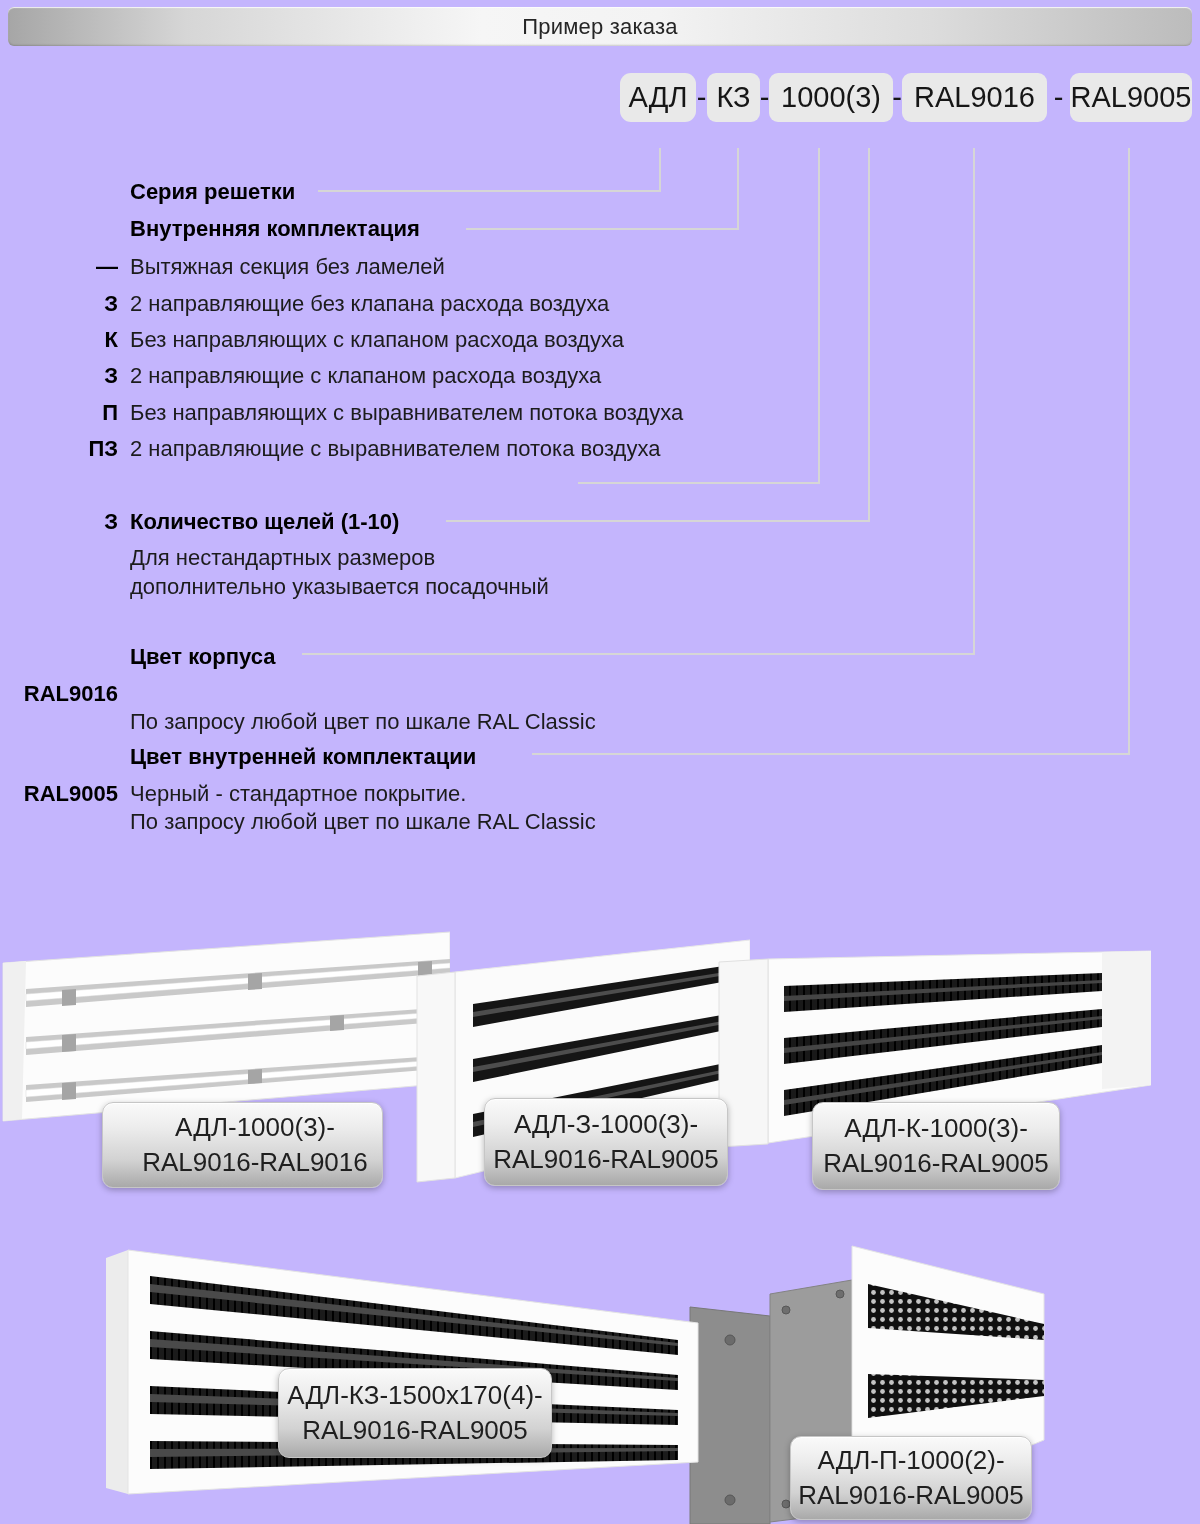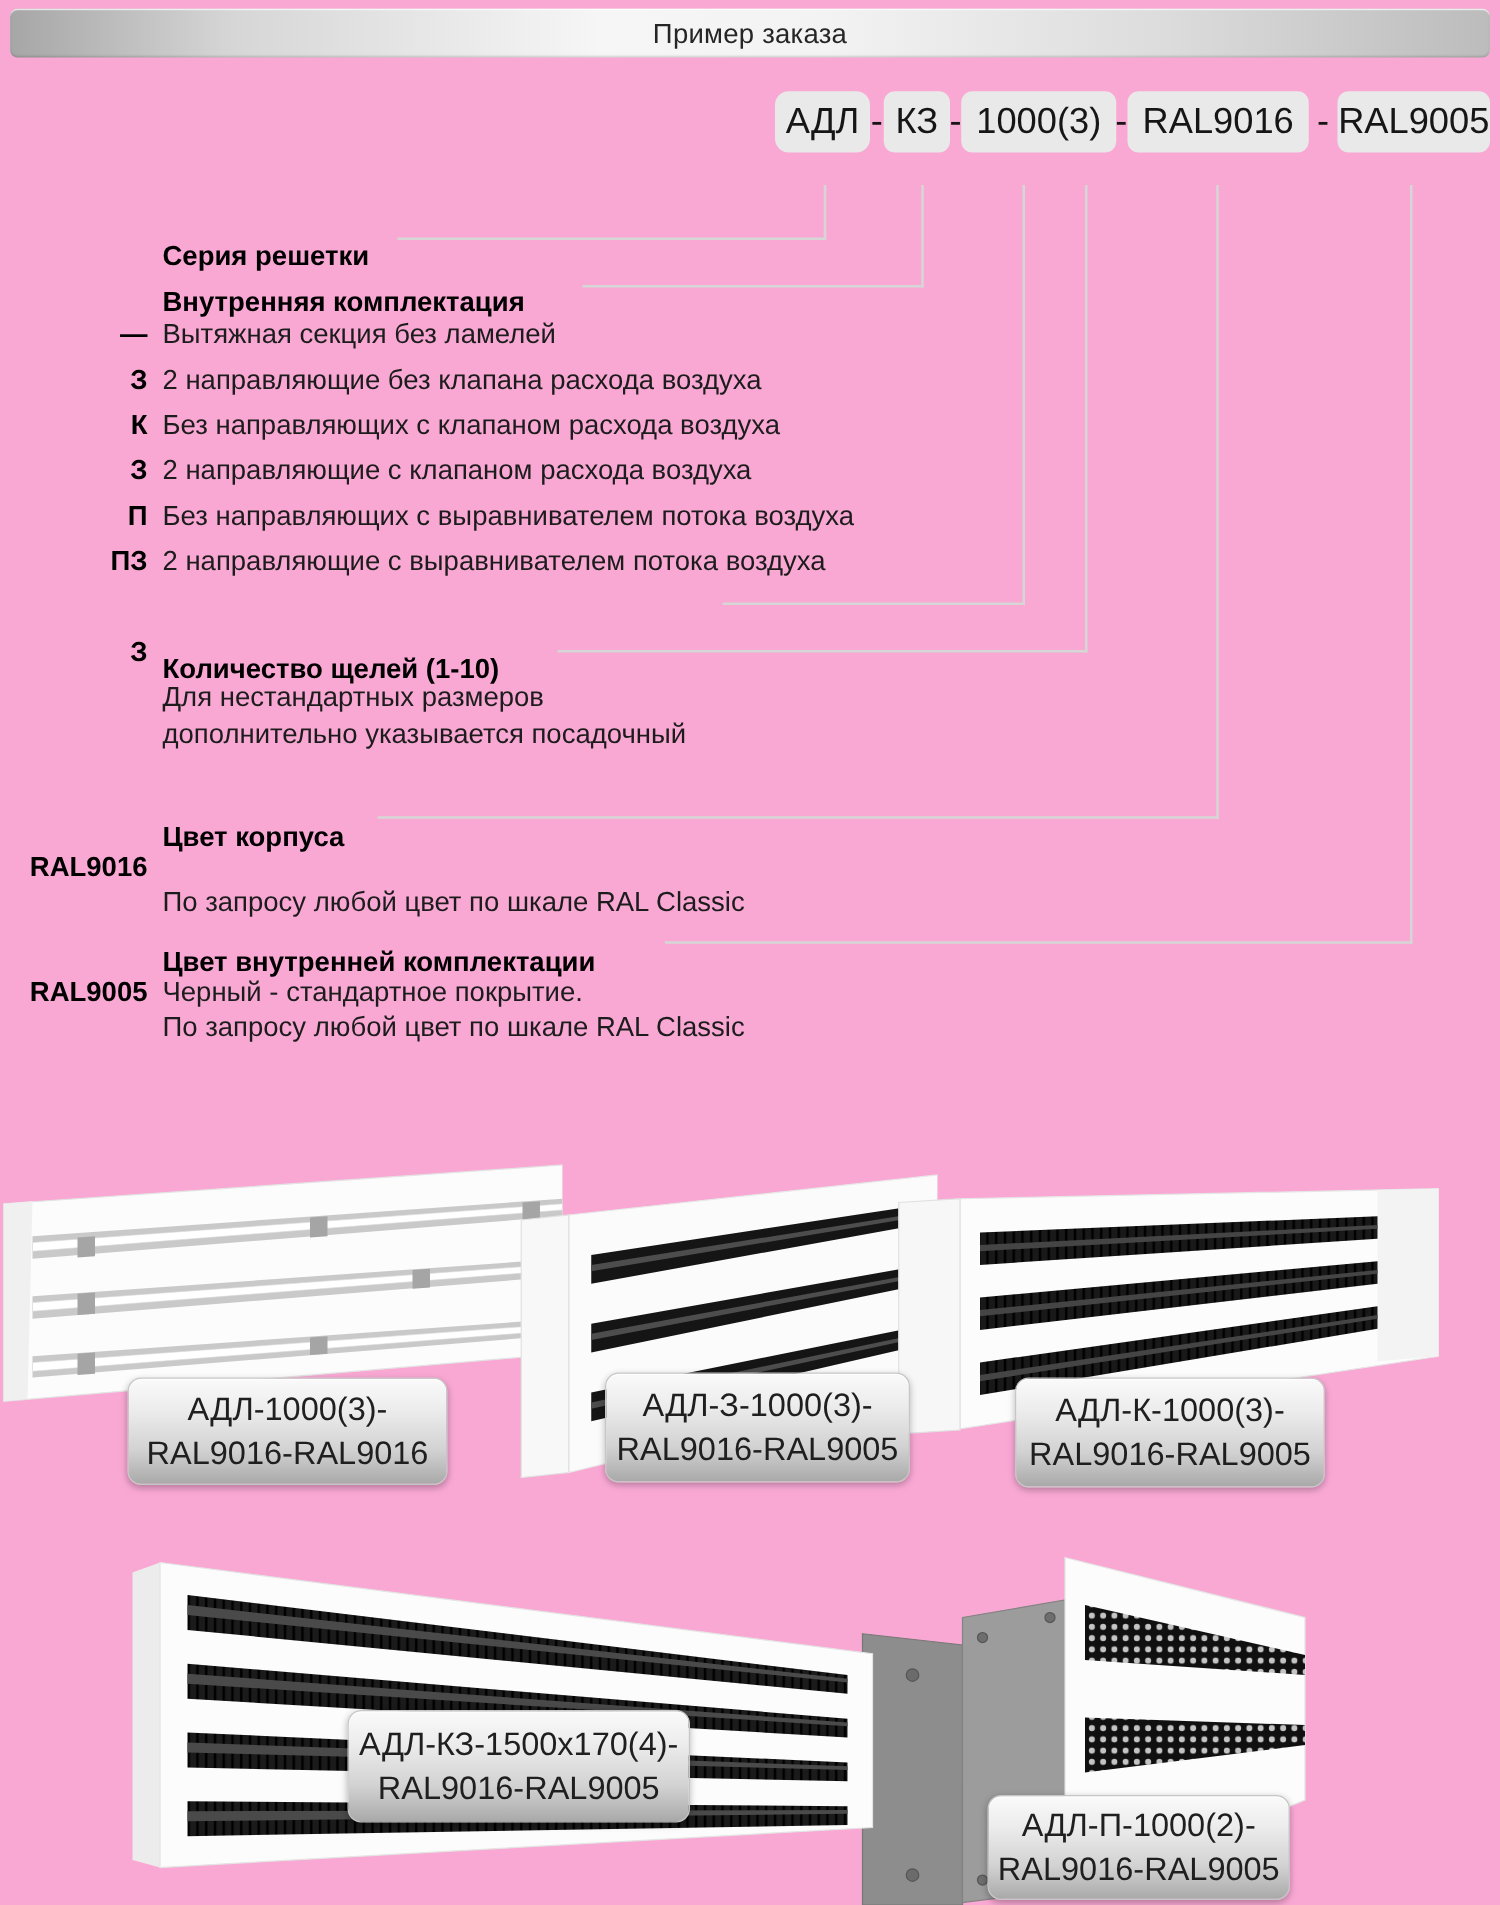--- a/index.html
+++ b/index.html
@@ -1,17 +1,17 @@
 <!DOCTYPE html>
 <html><head>
 <meta charset="utf-8">
 <style>
   html,body{margin:0;padding:0;background:#fff;}
   .page{
-    position:relative;width:1200px;height:1524px;background:#f9a8d4;
+    position:relative;width:1200px;height:1524px;background:#c4b5fd;
     font-family:"Liberation Sans", sans-serif;color:#1a1a1a;overflow:hidden;
   }
   .header-bar{
     position:absolute;left:8px;top:7px;width:1184px;height:39px;border-radius:6px;
     background:linear-gradient(90deg,#a6a6a6 0%,#d6d6d6 15%,#f6f6f6 40%,#f3f3f3 55%,#dcdcdc 78%,#bcbcbc 100%);
     box-shadow:inset 0 1px 1px rgba(255,255,255,.85), inset 0 -1px 2px rgba(0,0,0,.18);
     display:flex;align-items:center;justify-content:center;
   }
   .header-title{font-size:22px;color:#262626;letter-spacing:.2px;}
   .code-box{
@@ -22,21 +22,21 @@
   .code-dash{
     position:absolute;top:73px;height:49px;display:flex;align-items:center;justify-content:center;
     font-size:29px;color:#161616;
   }
   .hline,.vline{position:absolute;background:#d6d6d6;}
   .hline{height:2px;}
   .vline{width:2px;}
   .leg-row{position:absolute;left:0;width:1200px;height:28px;line-height:28px;font-size:22px;white-space:nowrap;}
   .leg-code{position:absolute;left:0;top:0;width:118px;text-align:right;font-weight:bold;color:#000;}
   .leg-text{position:absolute;left:130px;top:0;color:#1c1c1c;}
-  .leg-text.bold,.leg-head{font-weight:bold;color:#000;margin-top:13px;}
+  .leg-text.bold,.leg-head{font-weight:bold;color:#000;}
   .leg-head{position:absolute;left:130px;font-size:22px;line-height:28px;white-space:nowrap;}
   .note-line{position:absolute;left:130px;width:700px;font-size:22px;line-height:29px;color:#1c1c1c;white-space:nowrap;}
   .plate{
     position:absolute;z-index:6;border-radius:11px;border:1px solid #c6c6c6;
     background:linear-gradient(180deg,#fafafa 0%,#ececec 30%,#d2d2d2 68%,#a9a9a9 100%);
     box-shadow:0 2px 6px rgba(0,0,0,.28), inset 0 1px 0 rgba(255,255,255,.9);
     display:flex;flex-direction:column;align-items:center;justify-content:center;
     font-size:26px;line-height:35px;color:#1f1f1f;text-align:center;white-space:nowrap;
   }
   .grille{position:absolute;z-index:2;}
@@ -210,21 +210,21 @@
     <polygon points="18,60 100,46 100,278 18,288" fill="#9c9c9c" stroke="#838383"></polygon>
     <circle cx="34" cy="76" r="4" fill="#6e6e6e" stroke="#575757"></circle>
     <circle cx="88" cy="60" r="4" fill="#6e6e6e" stroke="#575757"></circle>
     <circle cx="34" cy="270" r="4" fill="#6e6e6e" stroke="#575757"></circle>
     <circle cx="88" cy="256" r="4" fill="#6e6e6e" stroke="#575757"></circle>
     <polygon points="100,12 292,60 292,206 100,284" fill="#fcfcfc" stroke="#e4e4e4"></polygon>
     <polygon points="116,50 292,90 292,106 116,94" fill="url(#g5d)"></polygon>
     <polygon points="116,140 292,146 292,162 116,184" fill="url(#g5d)"></polygon>
   </svg>
 
-  <div class="plate" style="left:102px;top:1102px;width:254px;height:84px;">
+  <div class="plate" style="left:102px;top:1102px;width:254px;height:84px;padding-left:25px;">
     <div>АДЛ-1000(3)-</div>
     <div>RAL9016-RAL9016</div>
   </div>
   <div class="plate" style="left:484px;top:1098px;width:242px;height:86px;">
     <div>АДЛ-З-1000(3)-</div>
     <div>RAL9016-RAL9005</div>
   </div>
   <div class="plate" style="left:812px;top:1102px;width:246px;height:86px;">
     <div>АДЛ-К-1000(3)-</div>
     <div>RAL9016-RAL9005</div>

